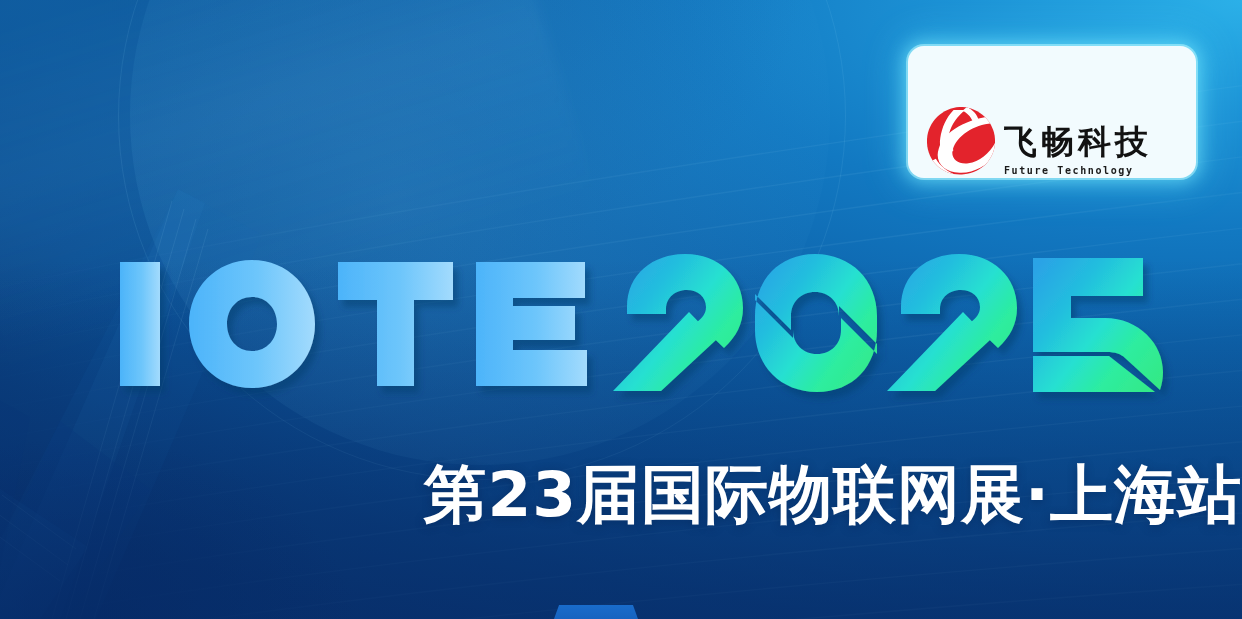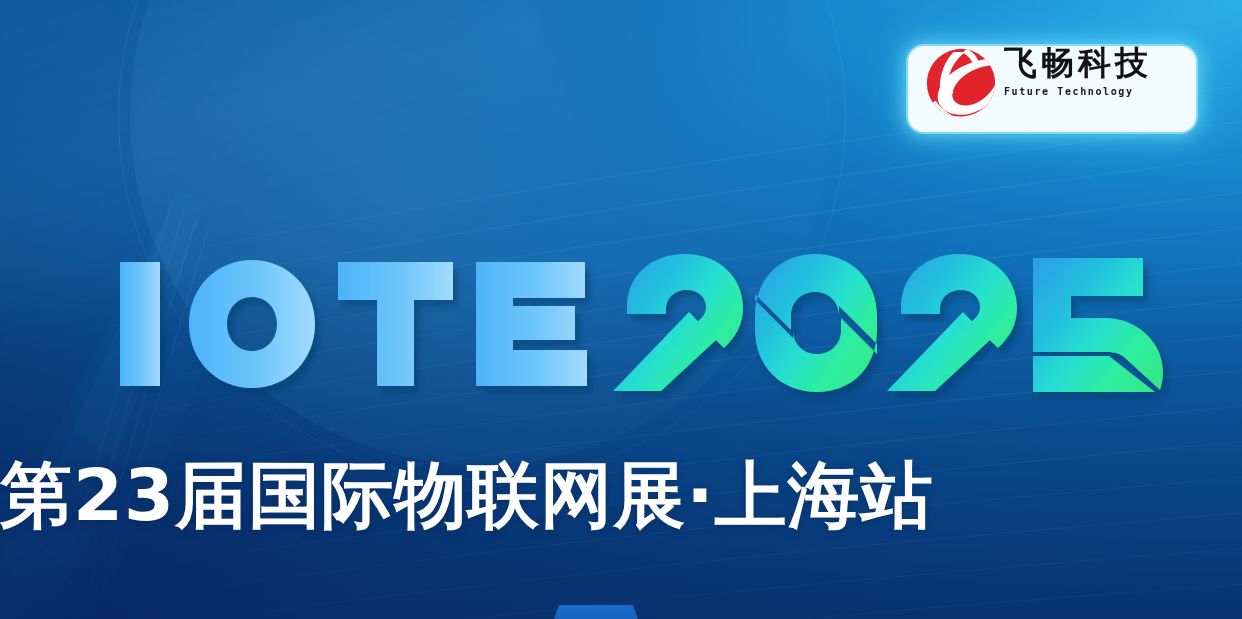--- a/index.html
+++ b/index.html
@@ -124,29 +124,29 @@
     clip-path: polygon(6% 0%, 94% 0%, 100% 100%, 0% 100%);
     opacity: 0.95;
   }
 
   
   .logo-badge {
     position: absolute;
     left: 908px;
     top: 46px;
     width: 288px;
-    height: 86px;
+    height: 132px;
     border-radius: 16px;
     background: #f2fbfe;
     box-shadow:
        0 0 0 2px rgba(180,245,255,0.55),
        0 0 16px 5px rgba(120,235,255,0.55),
        0 0 34px 12px rgba(80,215,250,0.30);
     display: flex;
-    align-items: flex-start;
+    align-items: flex-end;
     padding: 0 14px 0 16px;
     box-sizing: border-box;
   }
   .logo-mark {
     width: 74px;
     height: 74px;
     flex: 0 0 74px;
     margin-right: 6px;
   }
   .logo-mark svg { display: block; width: 100%; height: 100%; }
@@ -183,23 +183,23 @@
     width: 980px;
     height: 148px;
   }
   .headline svg { display: block; width: 100%; height: 100%; overflow: visible; }
 
   
   .subtitle {
     position: absolute;
     left: 0; right: 0;
     top: 455px;
-    text-align: left;
+    text-align: right;
     font-family: "DejaVu Sans", "Liberation Sans", sans-serif;
-    font-size: 72px;
+    font-size: 63px;
     font-weight: 700;
     color: #ffffff;
     letter-spacing: 1px;
     line-height: 80px;
     white-space: nowrap;
     text-shadow: 0 2px 10px rgba(4,34,80,0.45);
   }
 </style>
 </head>
 <body>

